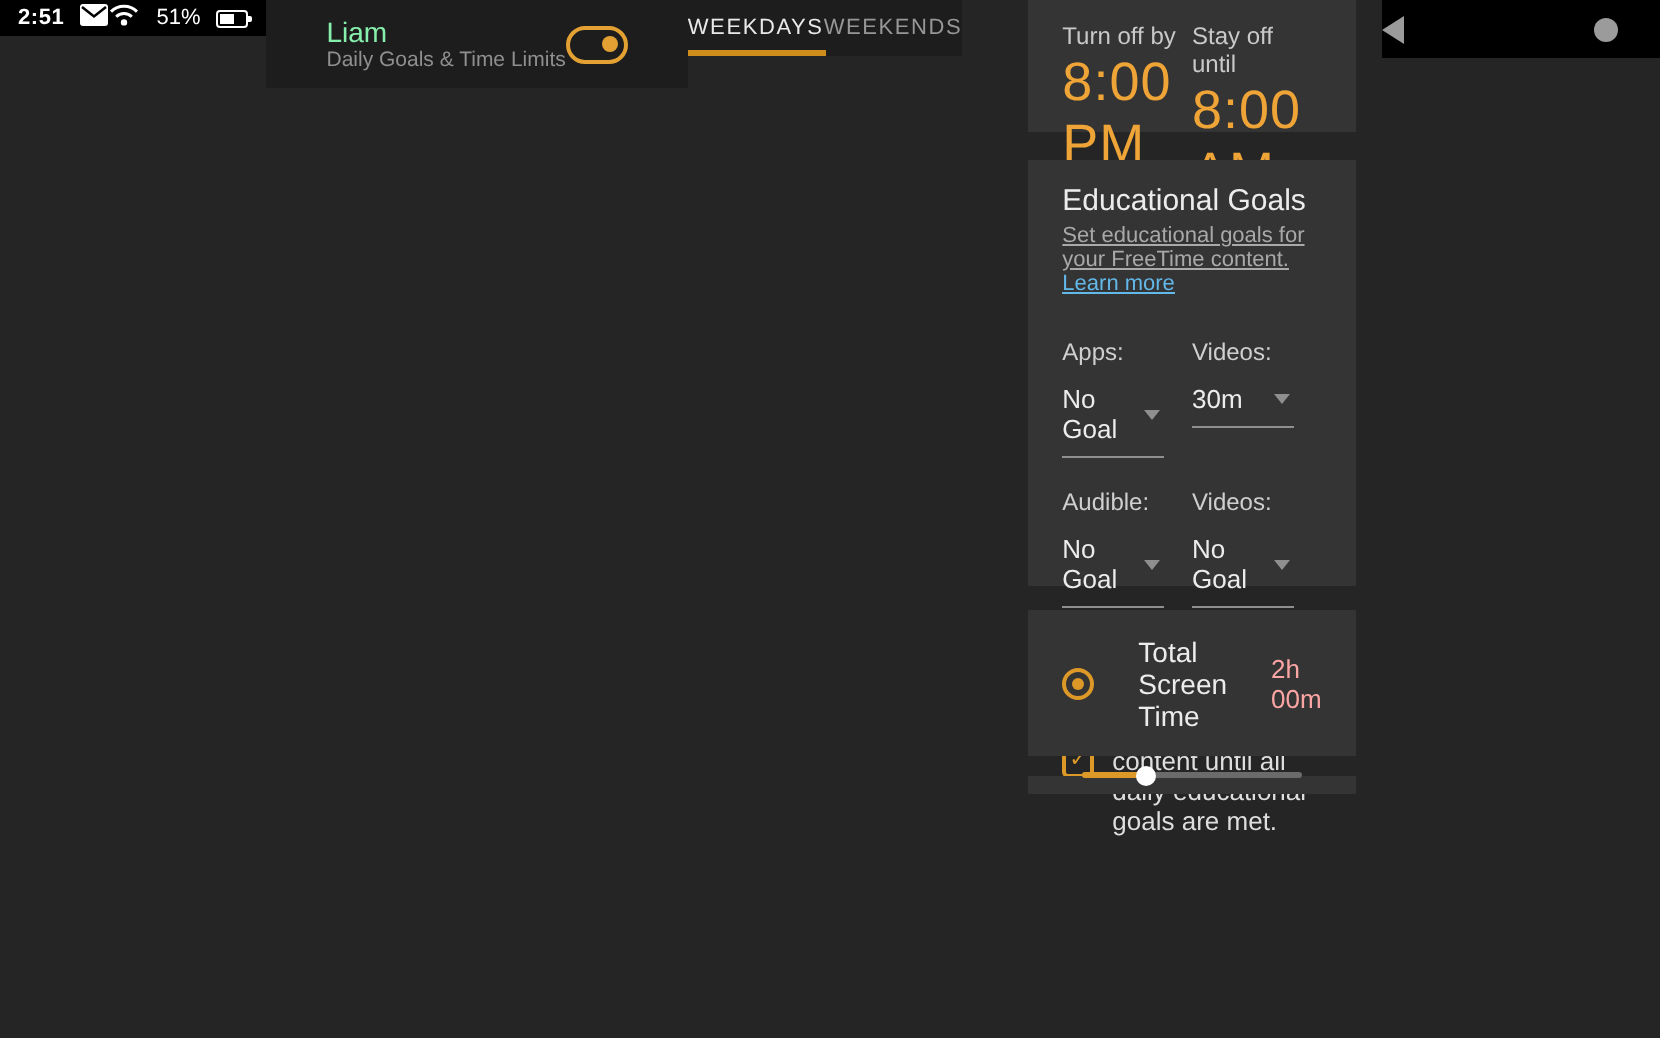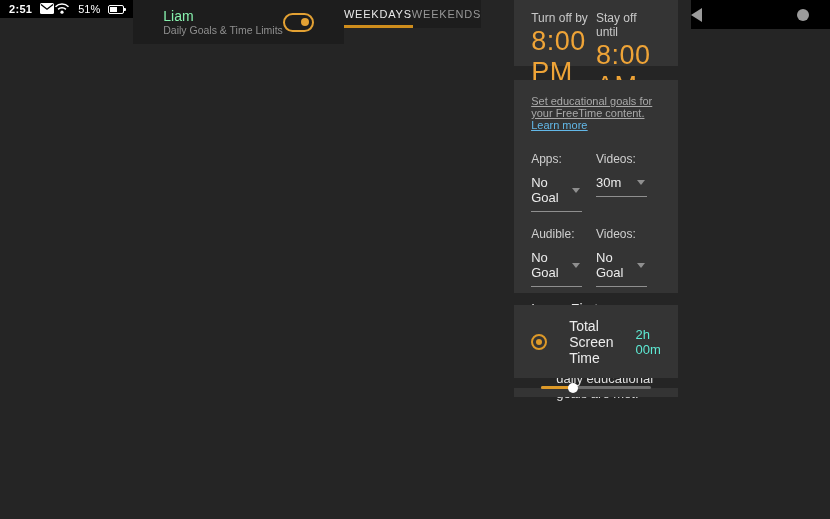--- a/index.html
+++ b/index.html
@@ -51,21 +51,21 @@
   .lf-title { color:#ececec; font-size:14px; margin-top:14px; }
   .lf-row { display:flex; align-items:center; margin-top:9px; gap:9px; cursor:pointer; }
   .checkbox { width:16px; height:16px; border:2px solid #dd9928; border-radius:3px; display:flex; align-items:center; justify-content:center; color:#dd9928; font-size:11px; line-height:1; flex:0 0 auto; }
   .lf-text { color:#dedede; font-size:13px; }
 
   .time-card { height:73px; margin-top:12px; padding:13px 17px 0 17px; }
   .ts-row { display:flex; align-items:center; gap:22px; }
   .radio { width:16px; height:16px; border:2px solid #dd9928; border-radius:50%; display:flex; align-items:center; justify-content:center; flex:0 0 auto; }
   .radio i { width:6px; height:6px; border-radius:50%; background:#dd9928; display:block; }
   .ts-label { color:#ececec; font-size:14px; }
-  .ts-value { margin-left:auto; color:#5eead4; font-size:13px; }
+  .ts-value { margin-left:auto; color:#fca5a5; font-size:13px; }
   .slider { position:relative; margin:16px 10px 0 10px; height:10px; cursor:pointer; }
   .slider-track { position:absolute; top:4px; left:0; right:0; height:3px; background:#6b6b6b; border-radius:2px; }
   .slider-fill { position:absolute; top:4px; left:0; height:3px; background:#dd9928; border-radius:2px; }
   .slider-thumb { position:absolute; top:0.5px; width:10px; height:10px; border-radius:50%; background:#fff; transform:translateX(-50%); }
 
   .partial-card { height:9px; margin-top:10px; background:#343434; }
 
   
   .nav-bar { height:29px; background:#000; flex:0 0 auto; display:flex; align-items:center; justify-content:center; gap:95px; }
   .nav-back { width:0; height:0; border-top:7px solid transparent; border-bottom:7px solid transparent; border-right:11px solid #9b9b9b; cursor:pointer; }
@@ -129,20 +129,21 @@
         <div class="curfew-label">Turn off by</div>
         <div class="curfew-time">8:00 PM</div>
       </div>
       <div class="curfew-col">
         <div class="curfew-label">Stay off until</div>
         <div class="curfew-time">8:00 AM</div>
       </div>
     </div>
 
     <div class="card edu-card">
+      <div class="edu-title">Educational Goals</div>
       <div class="edu-sub">
         <span>Set educational goals for your FreeTime content.</span>
         <span class="edu-link">Learn more</span>
       </div>
       <div class="fields">
         <div>
           <div class="f-label">Apps:</div>
           <div class="f-select">
             <span class="f-value">No Goal</span>
             <i class="f-arrow"></i>

